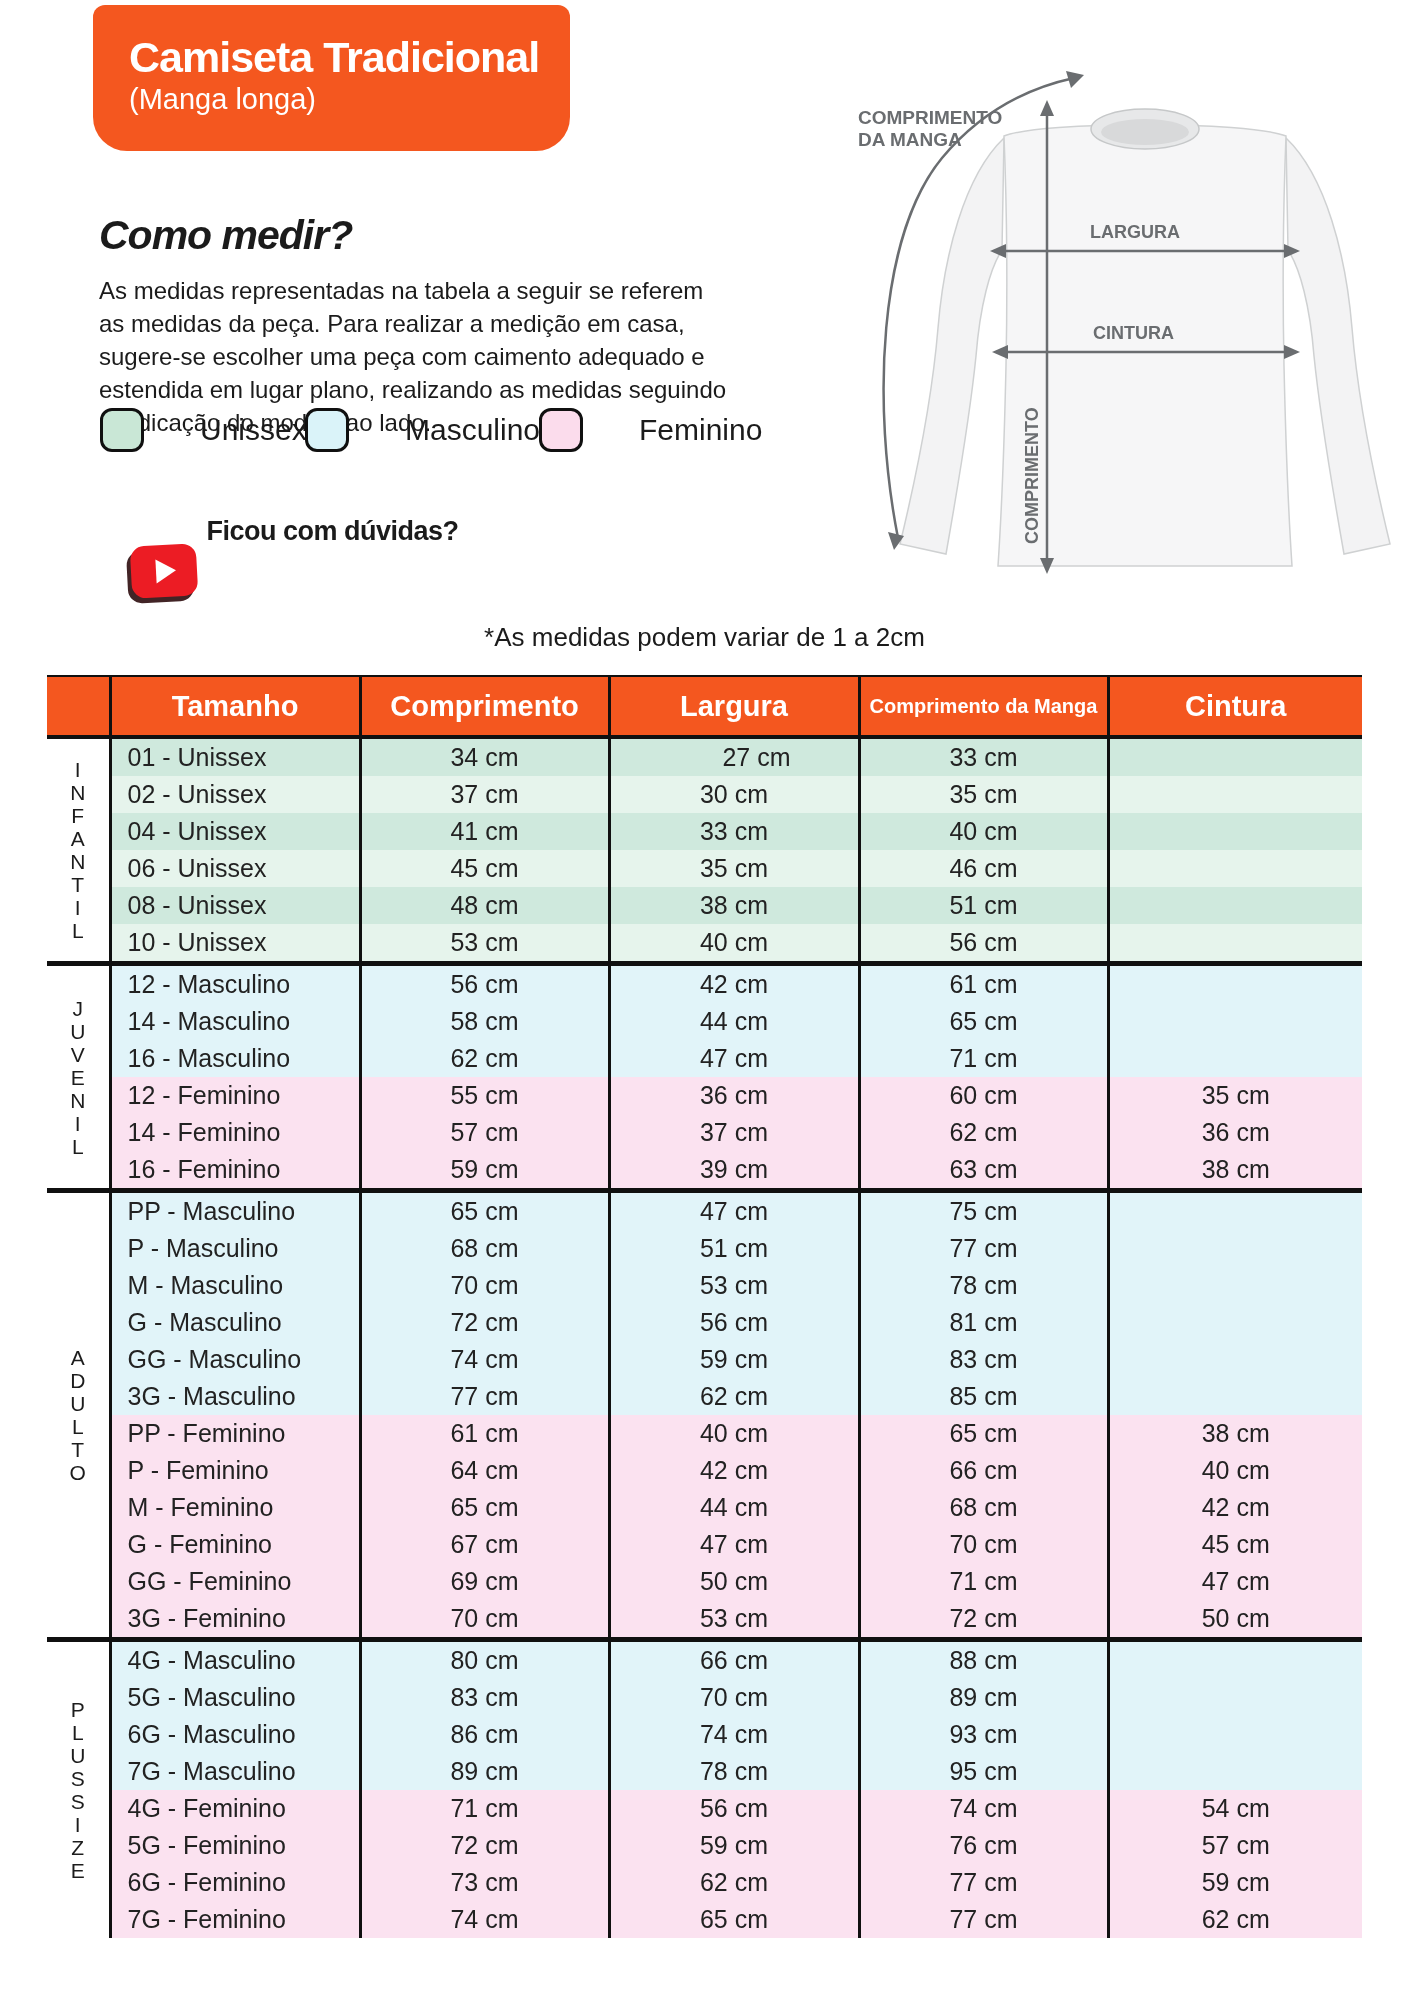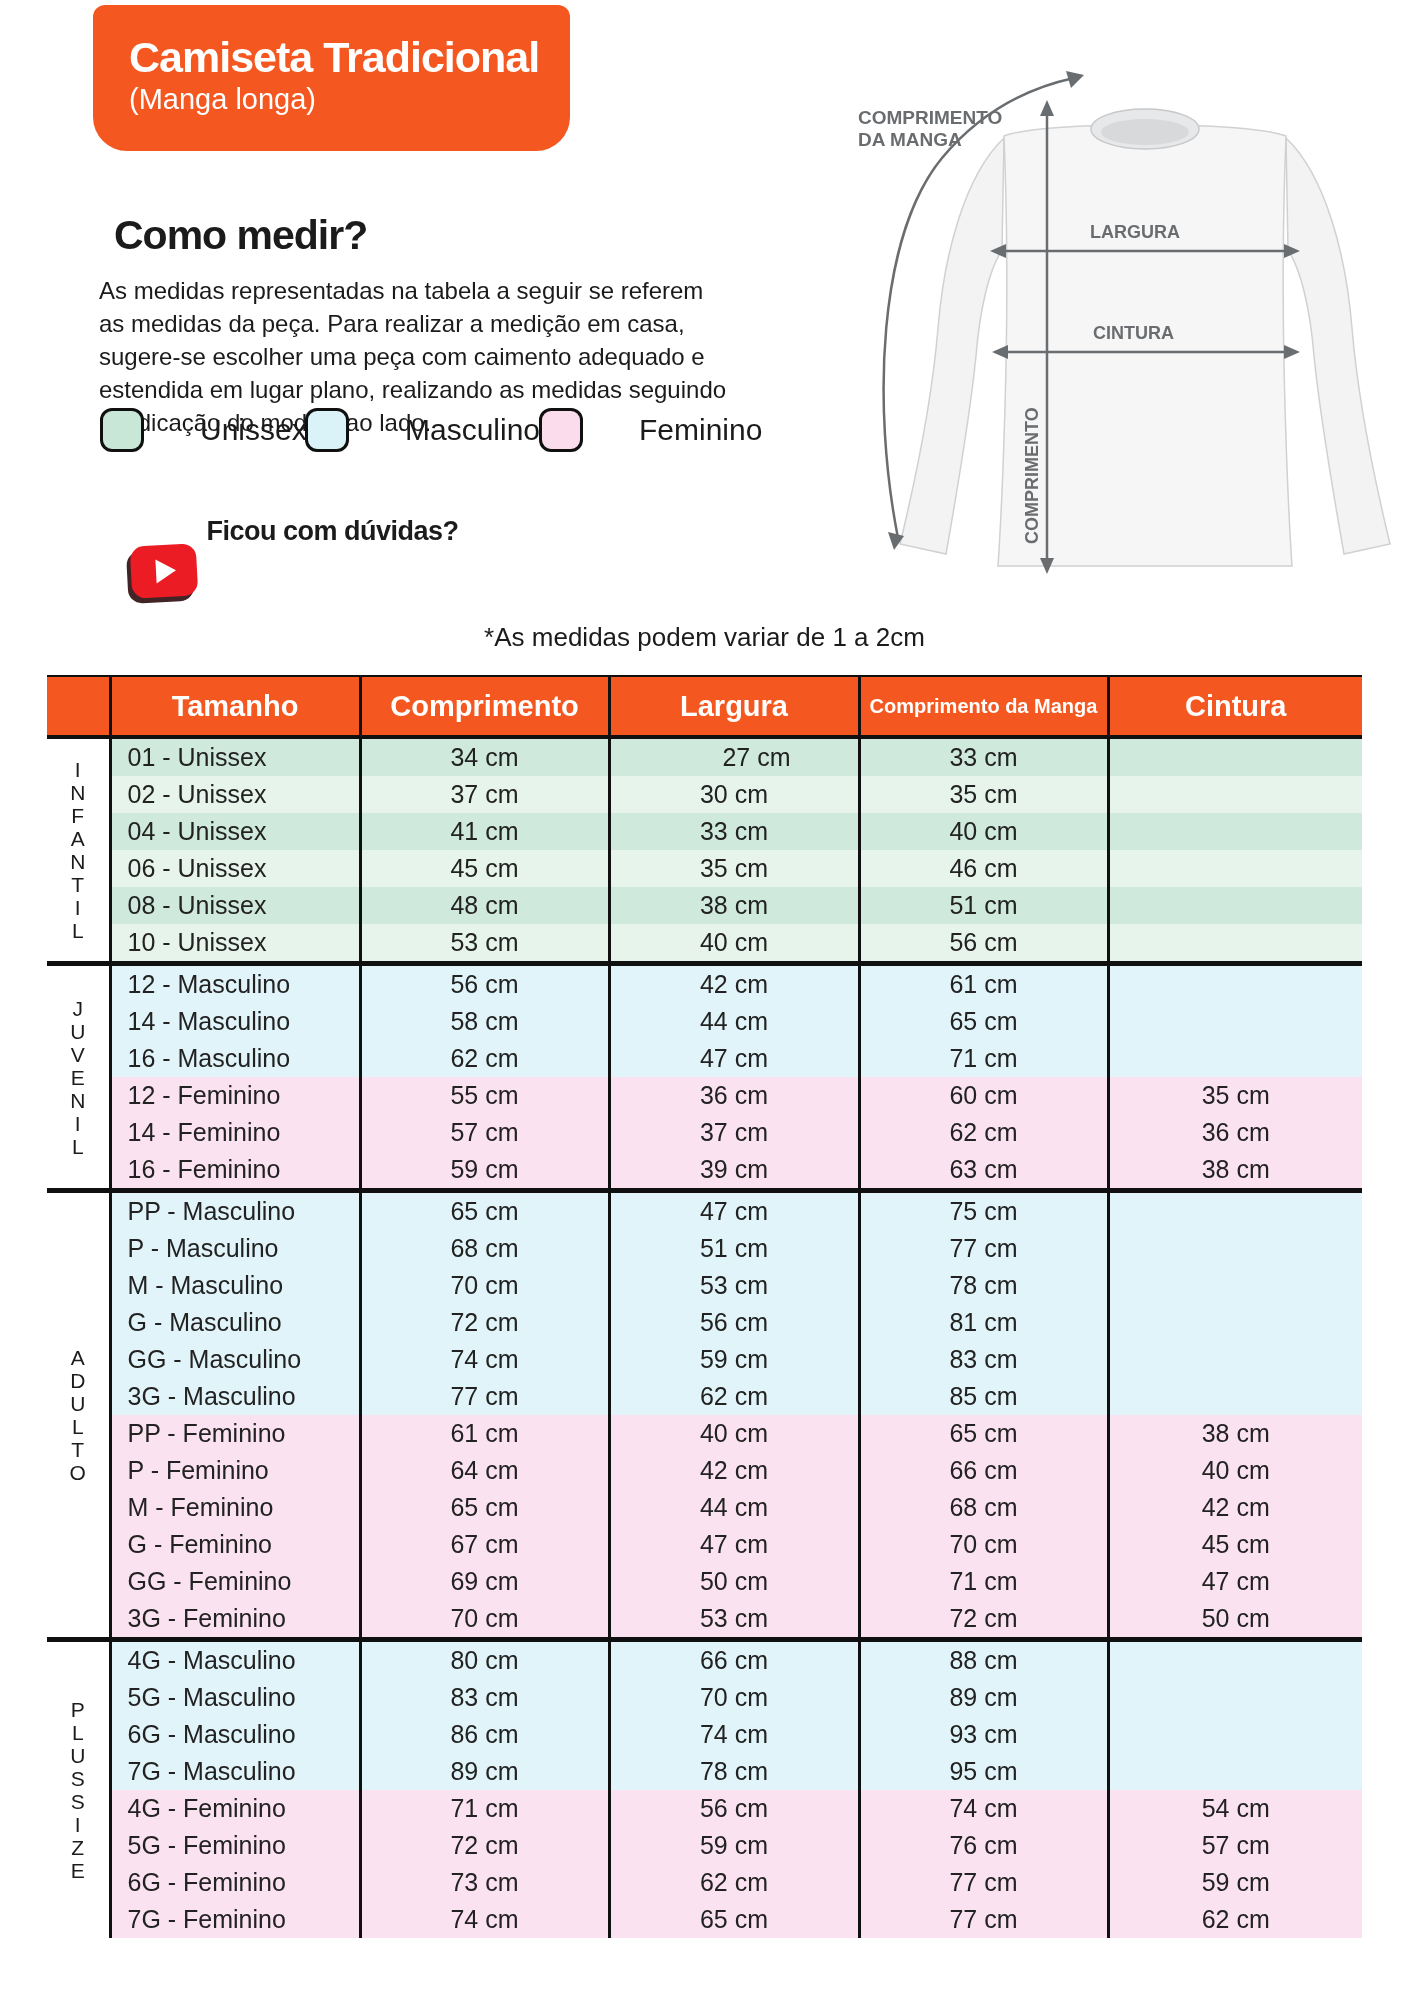--- a/index.html
+++ b/index.html
@@ -7,21 +7,21 @@
   #canvas{position:relative;width:1414px;height:2000px;background:#fff;overflow:hidden;}
 
   
   .badge{position:absolute;left:93px;top:5px;width:477px;height:146px;
          background:#f4571f;border-radius:12px 12px 34px 34px;box-sizing:border-box;
          padding:28px 0 0 36px;color:#fff;}
   .badge-title{font-size:43px;font-weight:bold;letter-spacing:-1px;line-height:48px;}
   .badge-sub{font-size:29px;line-height:36px;}
 
   
-  .howto-title{position:absolute;left:114px;top:212px;font-size:41px;font-weight:bold;letter-spacing:-1px;}
+  .howto-title{position:absolute;left:99px;top:212px;font-size:41px;font-weight:bold;letter-spacing:-1px;font-style:italic;}
   .howto-body{position:absolute;left:99px;top:274px;width:628px;font-size:24px;line-height:33px;color:#1b1b1b;}
 
   
   .legend{position:absolute;left:99px;top:408px;height:50px;width:620px;}
   .legend-item{position:absolute;top:0;display:flex;align-items:center;gap:48px;}
   .legend-swatch{width:44px;height:44px;border:3px solid #101010;border-radius:12px;box-sizing:border-box;}
   .legend-label{font-size:30px;margin-left:8px;}
 
   
   .cta-question{position:absolute;left:150px;top:516px;width:365px;text-align:center;

